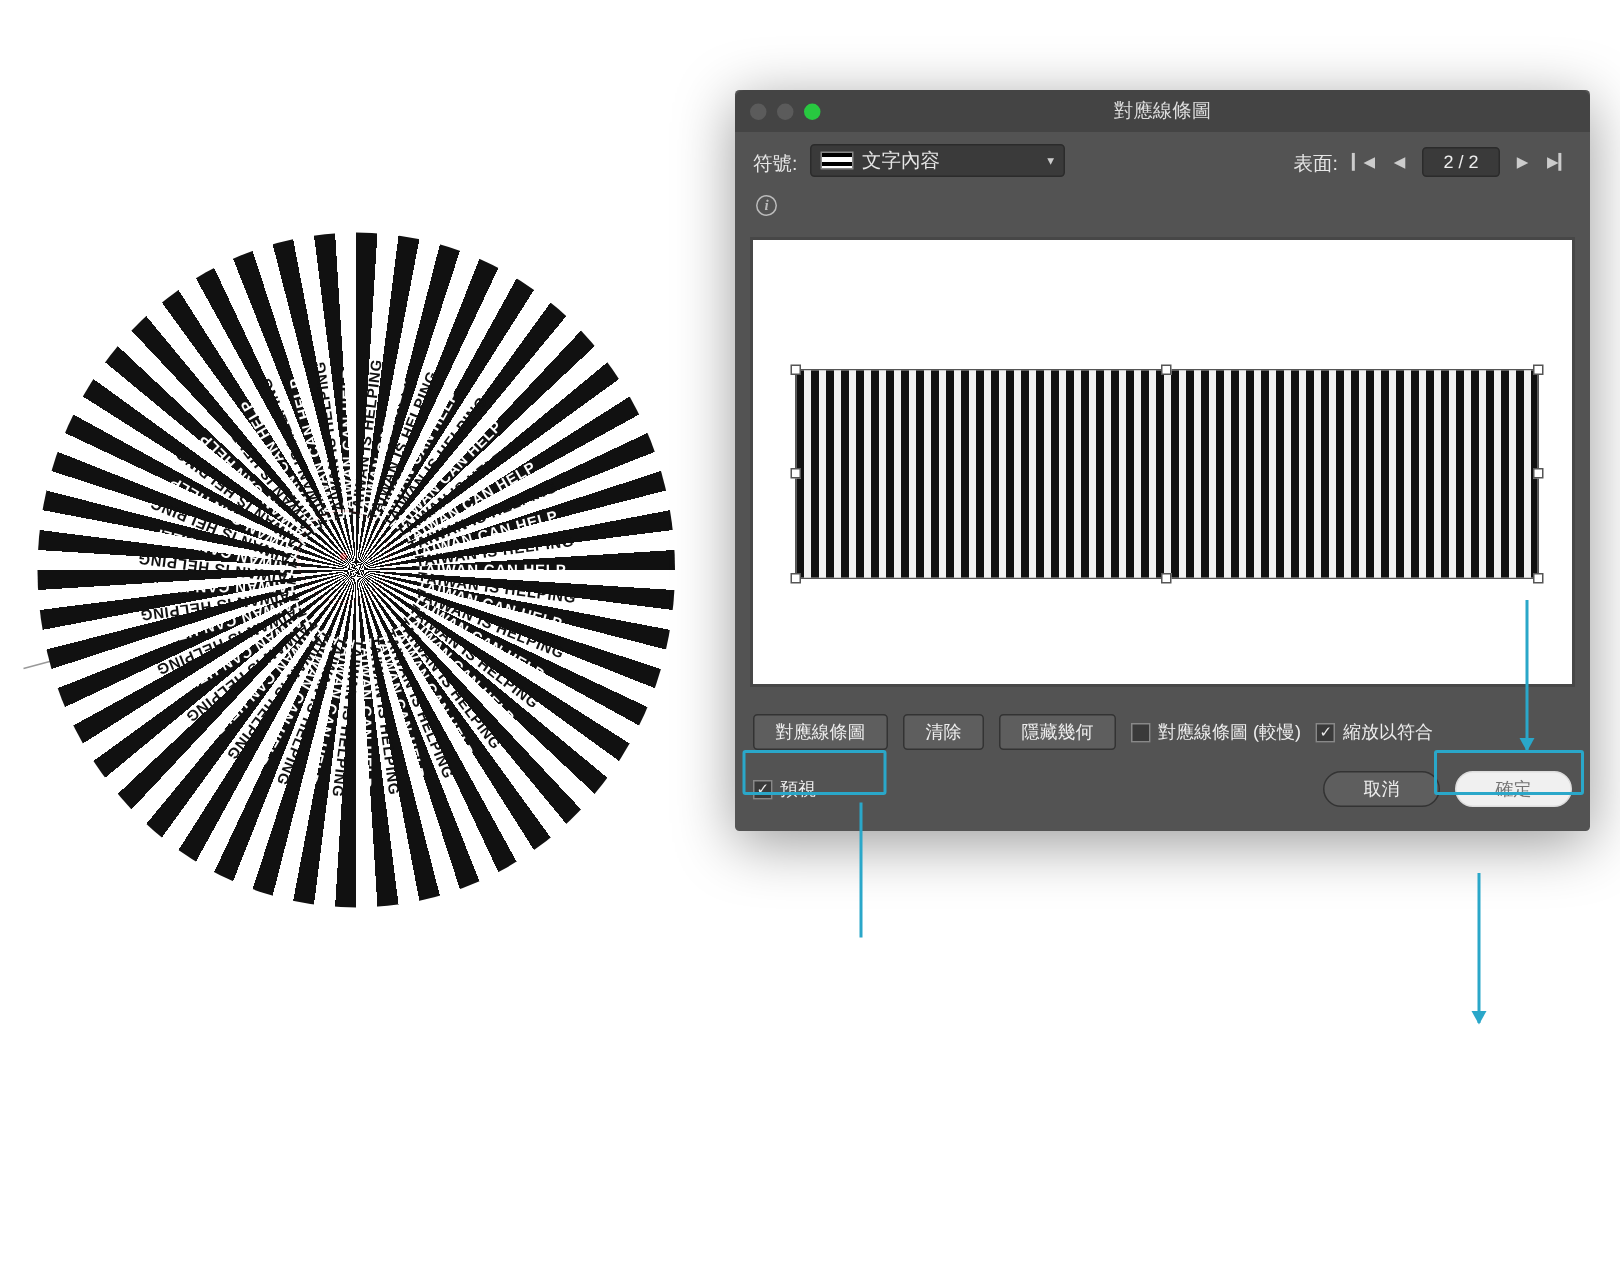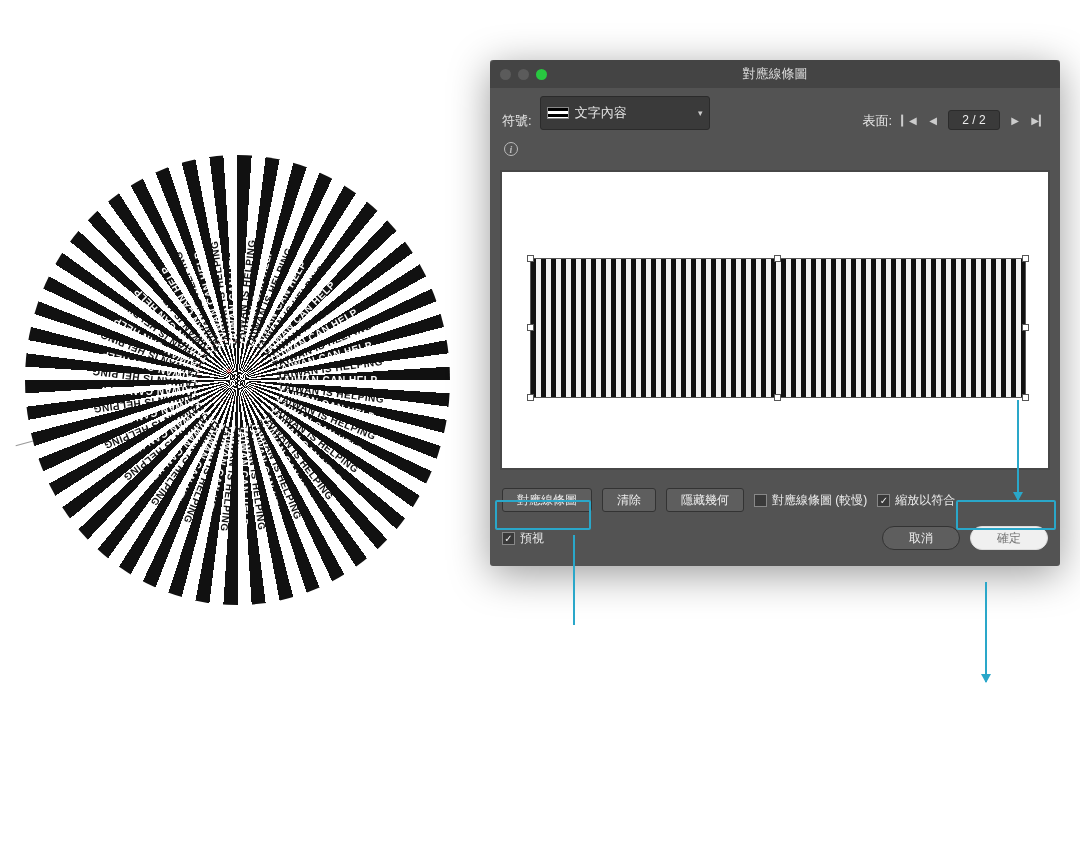--- a/index.html
+++ b/index.html
@@ -98,21 +98,21 @@
 .toolbar {
   display:flex;
   align-items:flex-end;
   gap:8px;
   padding:8px 12px;
   background:#535353;
 }
 .toolbar-label { color:#e6e6e6; }
 .symbol-select {
   flex: 0 0 170px;
-  height:34px;
+  height:22px;
   background:#3a3a3a;
   border:1px solid #2b2b2b;
   border-radius:3px;
   display:flex;
   align-items:center;
   padding:0 6px;
   gap:6px;
   position:relative;
 }
 .swatch {

